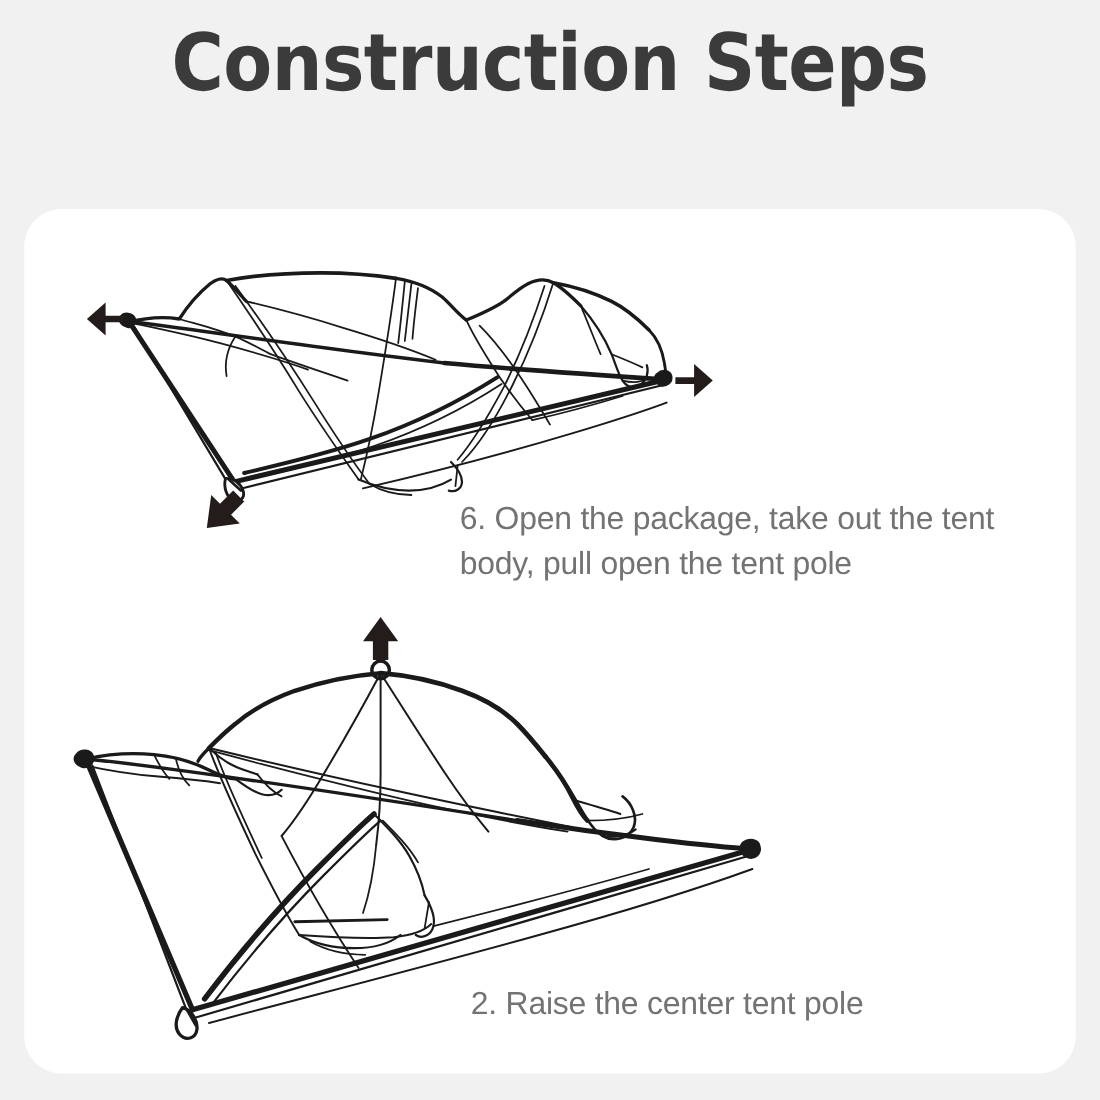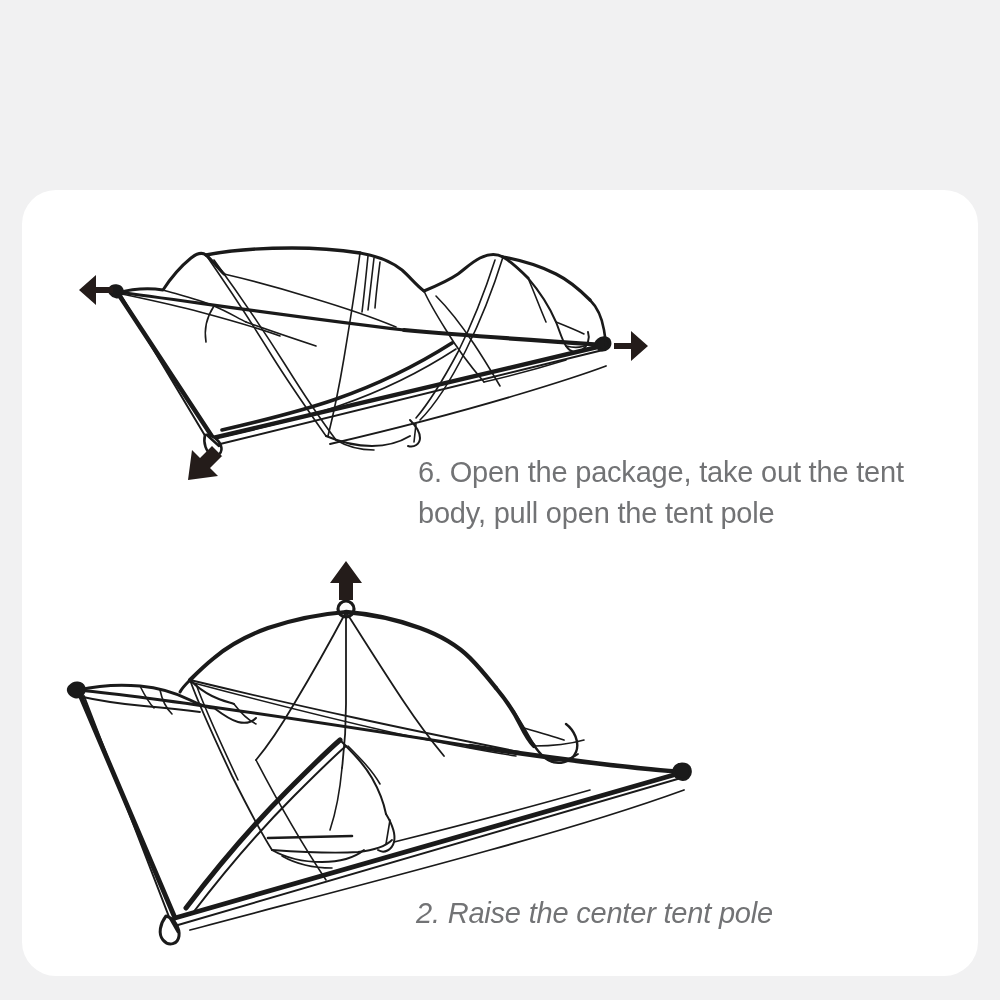--- a/index.html
+++ b/index.html
@@ -61,31 +61,31 @@
     font-size: 29px;
     line-height: 1.42;
     letter-spacing: -0.2px;
   }
   #caption-1 {
     left: 418px;
     top: 452px;
     width: 510px;
   }
   #caption-2 {
-    left: 416px;
+    left: 428px;
     top: 893px;
     width: 480px;
-    font-style: italic;
   }
 </style>
 </head>
 <body>
 
 <div id="page">
 
+  <div class="title">Construction Steps</div>
 
   <div class="card"></div>
 
   <div class="fig">
     <svg width="1000" height="1000" viewBox="0 0 1000 1000" fill="none" xmlns="http://www.w3.org/2000/svg">
       <g stroke="#1a1a1a" fill="none" stroke-linecap="round" stroke-linejoin="round">
 
         <path d="M117 292 L213 438" stroke-width="4.5"></path>
         <path d="M122 297 L210 444" stroke-width="2"></path>
         <path d="M213 438 L606 345" stroke-width="4.5"></path>

